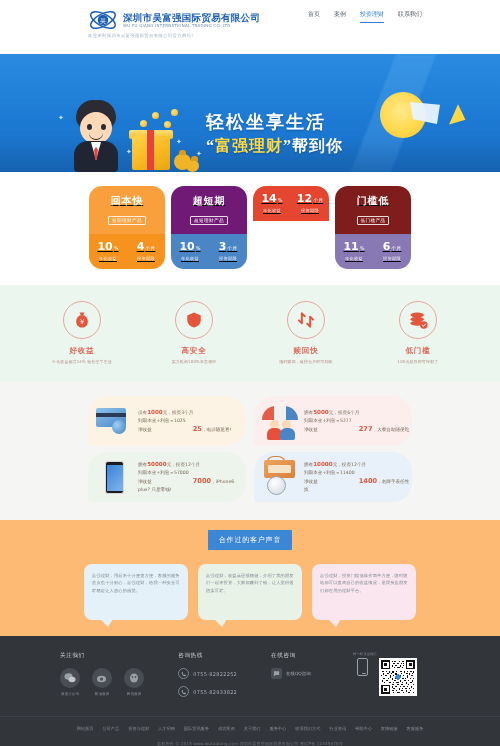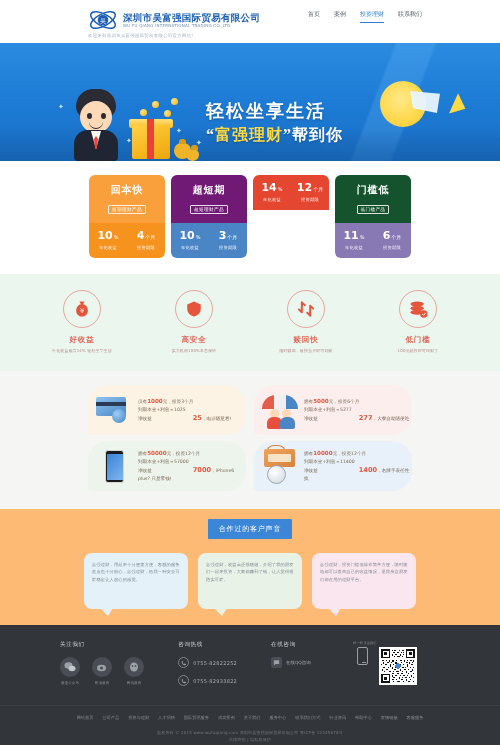--- a/index.html
+++ b/index.html
@@ -6,21 +6,21 @@
   html, body {
     width: 500px; height: 746px;
     font-family: "DejaVu Sans", "Liberation Sans", sans-serif;
     background: #ffffff;
     overflow: hidden;
   }
   .page { width: 500px; height: 746px; position: relative; }
 
   
   .header {
-    height: 43px; background: #ffffff;
+    height: 54px; background: #ffffff;
     display: flex; align-items: flex-start;
     position: relative;
   }
   .logo-wrap { display: flex; align-items: center; gap: 5px; margin-left: 88px; margin-top: 5px; }
   .logo-mark { width: 30px; height: 30px; position: relative; flex: none; }
   .logo-text-cn {
     font-size: 9.5px; color: #1c5fb5; font-weight: bold; letter-spacing: .3px;
     white-space: nowrap; line-height: 11px;
   }
   .logo-text-en {
@@ -135,37 +135,37 @@
     position: absolute; right: 34px; top: 52px; width: 0; height: 0;
     border-left: 13px solid #ffd942; border-top: 11px solid transparent; border-bottom: 11px solid transparent;
     transform: rotate(24deg);
   }
 
   
   .products {
     background: #ffffff; padding: 14px 0 16px 0;
     display: flex; justify-content: center; gap: 6px;
   }
-  .pcard { width: 76px; border-radius: 6px; overflow: hidden; }
+  .pcard { width: 76px; border-radius: 13px; overflow: hidden; text-decoration: underline; }
   .pcard-top { padding: 8px 0 8px 0; text-align: center; }
   .pcard-title { font-size: 10px; font-weight: bold; color: #fff; letter-spacing: .8px; line-height: 13px; }
   .pcard-sub {
     display: inline-block; margin-top: 4px; font-size: 4.6px; color: #fff;
     border: .6px solid rgba(255,255,255,.85); border-radius: 1px; padding: 1.4px 3px;
     letter-spacing: .4px; white-space: nowrap;
   }
   .pcard-bot { display: flex; padding: 7px 0 8px 0; }
   .pcard-stat { flex: 1; text-align: center; }
   .pcard-num { font-size: 11px; font-weight: bold; color: #fff; line-height: 12px; }
   .pcard-num .unit { font-size: 5px; font-weight: normal; margin-left: 1px; }
   .pcard-lbl { font-size: 4.2px; color: rgba(255,255,255,.9); margin-top: 2px; letter-spacing: .3px; white-space: nowrap; }
   .c-orange .pcard-top { background: #f9a03c; } .c-orange .pcard-bot { background: #f6921e; }
   .c-blue   .pcard-top { background: #701a75; } .c-blue   .pcard-bot { background: #4a86c6; }
   .c-red    .pcard-top { background: #ef5a46; } .c-red    .pcard-bot { background: #e4462f; }
-  .c-purple .pcard-top { background: #14532d; } .c-purple .pcard-bot { background: #8878b4; }
+  .c-purple .pcard-top { background: #7f1d1d; } .c-purple .pcard-bot { background: #8878b4; }
 
   
   .features {
     background: #eaf6ee; padding: 16px 0 18px 0;
     display: flex; justify-content: center; gap: 40px;
   }
   .feat { width: 72px; text-align: center; }
   .feat-circle {
     width: 38px; height: 38px; margin: 0 auto; border-radius: 50%;
     border: 1.1px solid #e8a79c; display: flex; align-items: center; justify-content: center;

